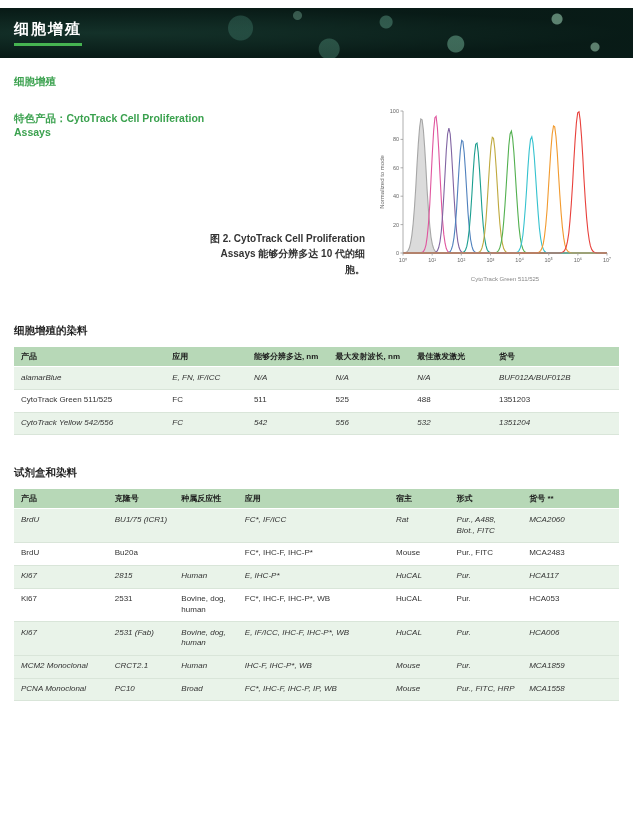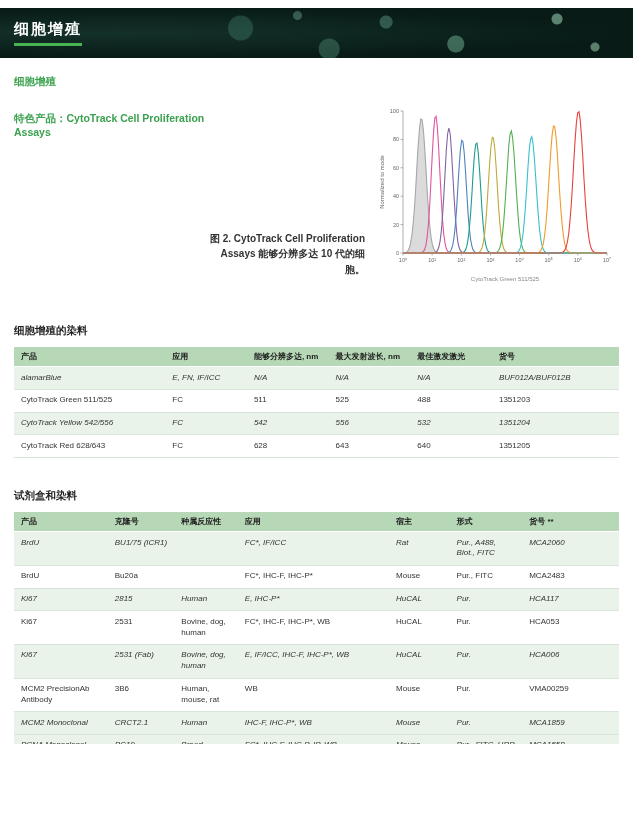--- a/index.html
+++ b/index.html
@@ -176,28 +176,20 @@
               <td>1351203</td>
             </tr>
             <tr class="alt">
               <td>CytoTrack Yellow 542/556</td>
               <td>FC</td>
               <td>542</td>
               <td>556</td>
               <td>532</td>
               <td>1351204</td>
             </tr>
-            <tr>
-              <td>CytoTrack Red 628/643</td>
-              <td>FC</td>
-              <td>628</td>
-              <td>643</td>
-              <td>640</td>
-              <td>1351205</td>
-            </tr>
           </tbody>
         </table>
     </section>
 
     <section>
       <h3 class="table-heading">试剂盒和染料</h3>
       <table id="antibody-table" class="data-table">
           <colgroup>
             <col style="width: 15.5%;">
             <col style="width: 11%;">
@@ -257,29 +249,20 @@
             </tr>
             <tr class="alt">
               <td>Ki67</td>
               <td>2531 (Fab)</td>
               <td>Bovine, dog, human</td>
               <td>E, IF/ICC, IHC-F, IHC-P*, WB</td>
               <td>HuCAL</td>
               <td>Pur.</td>
               <td>HCA006</td>
             </tr>
-            <tr>
-              <td>MCM2 PrecisionAb Antibody</td>
-              <td>3B6</td>
-              <td>Human, mouse, rat</td>
-              <td>WB</td>
-              <td>Mouse</td>
-              <td>Pur.</td>
-              <td>VMA00259</td>
-            </tr>
             <tr class="alt">
               <td>MCM2 Monoclonal</td>
               <td>CRCT2.1</td>
               <td>Human</td>
               <td>IHC-F, IHC-P*, WB</td>
               <td>Mouse</td>
               <td>Pur.</td>
               <td>MCA1859</td>
             </tr>
             <tr class="alt">

